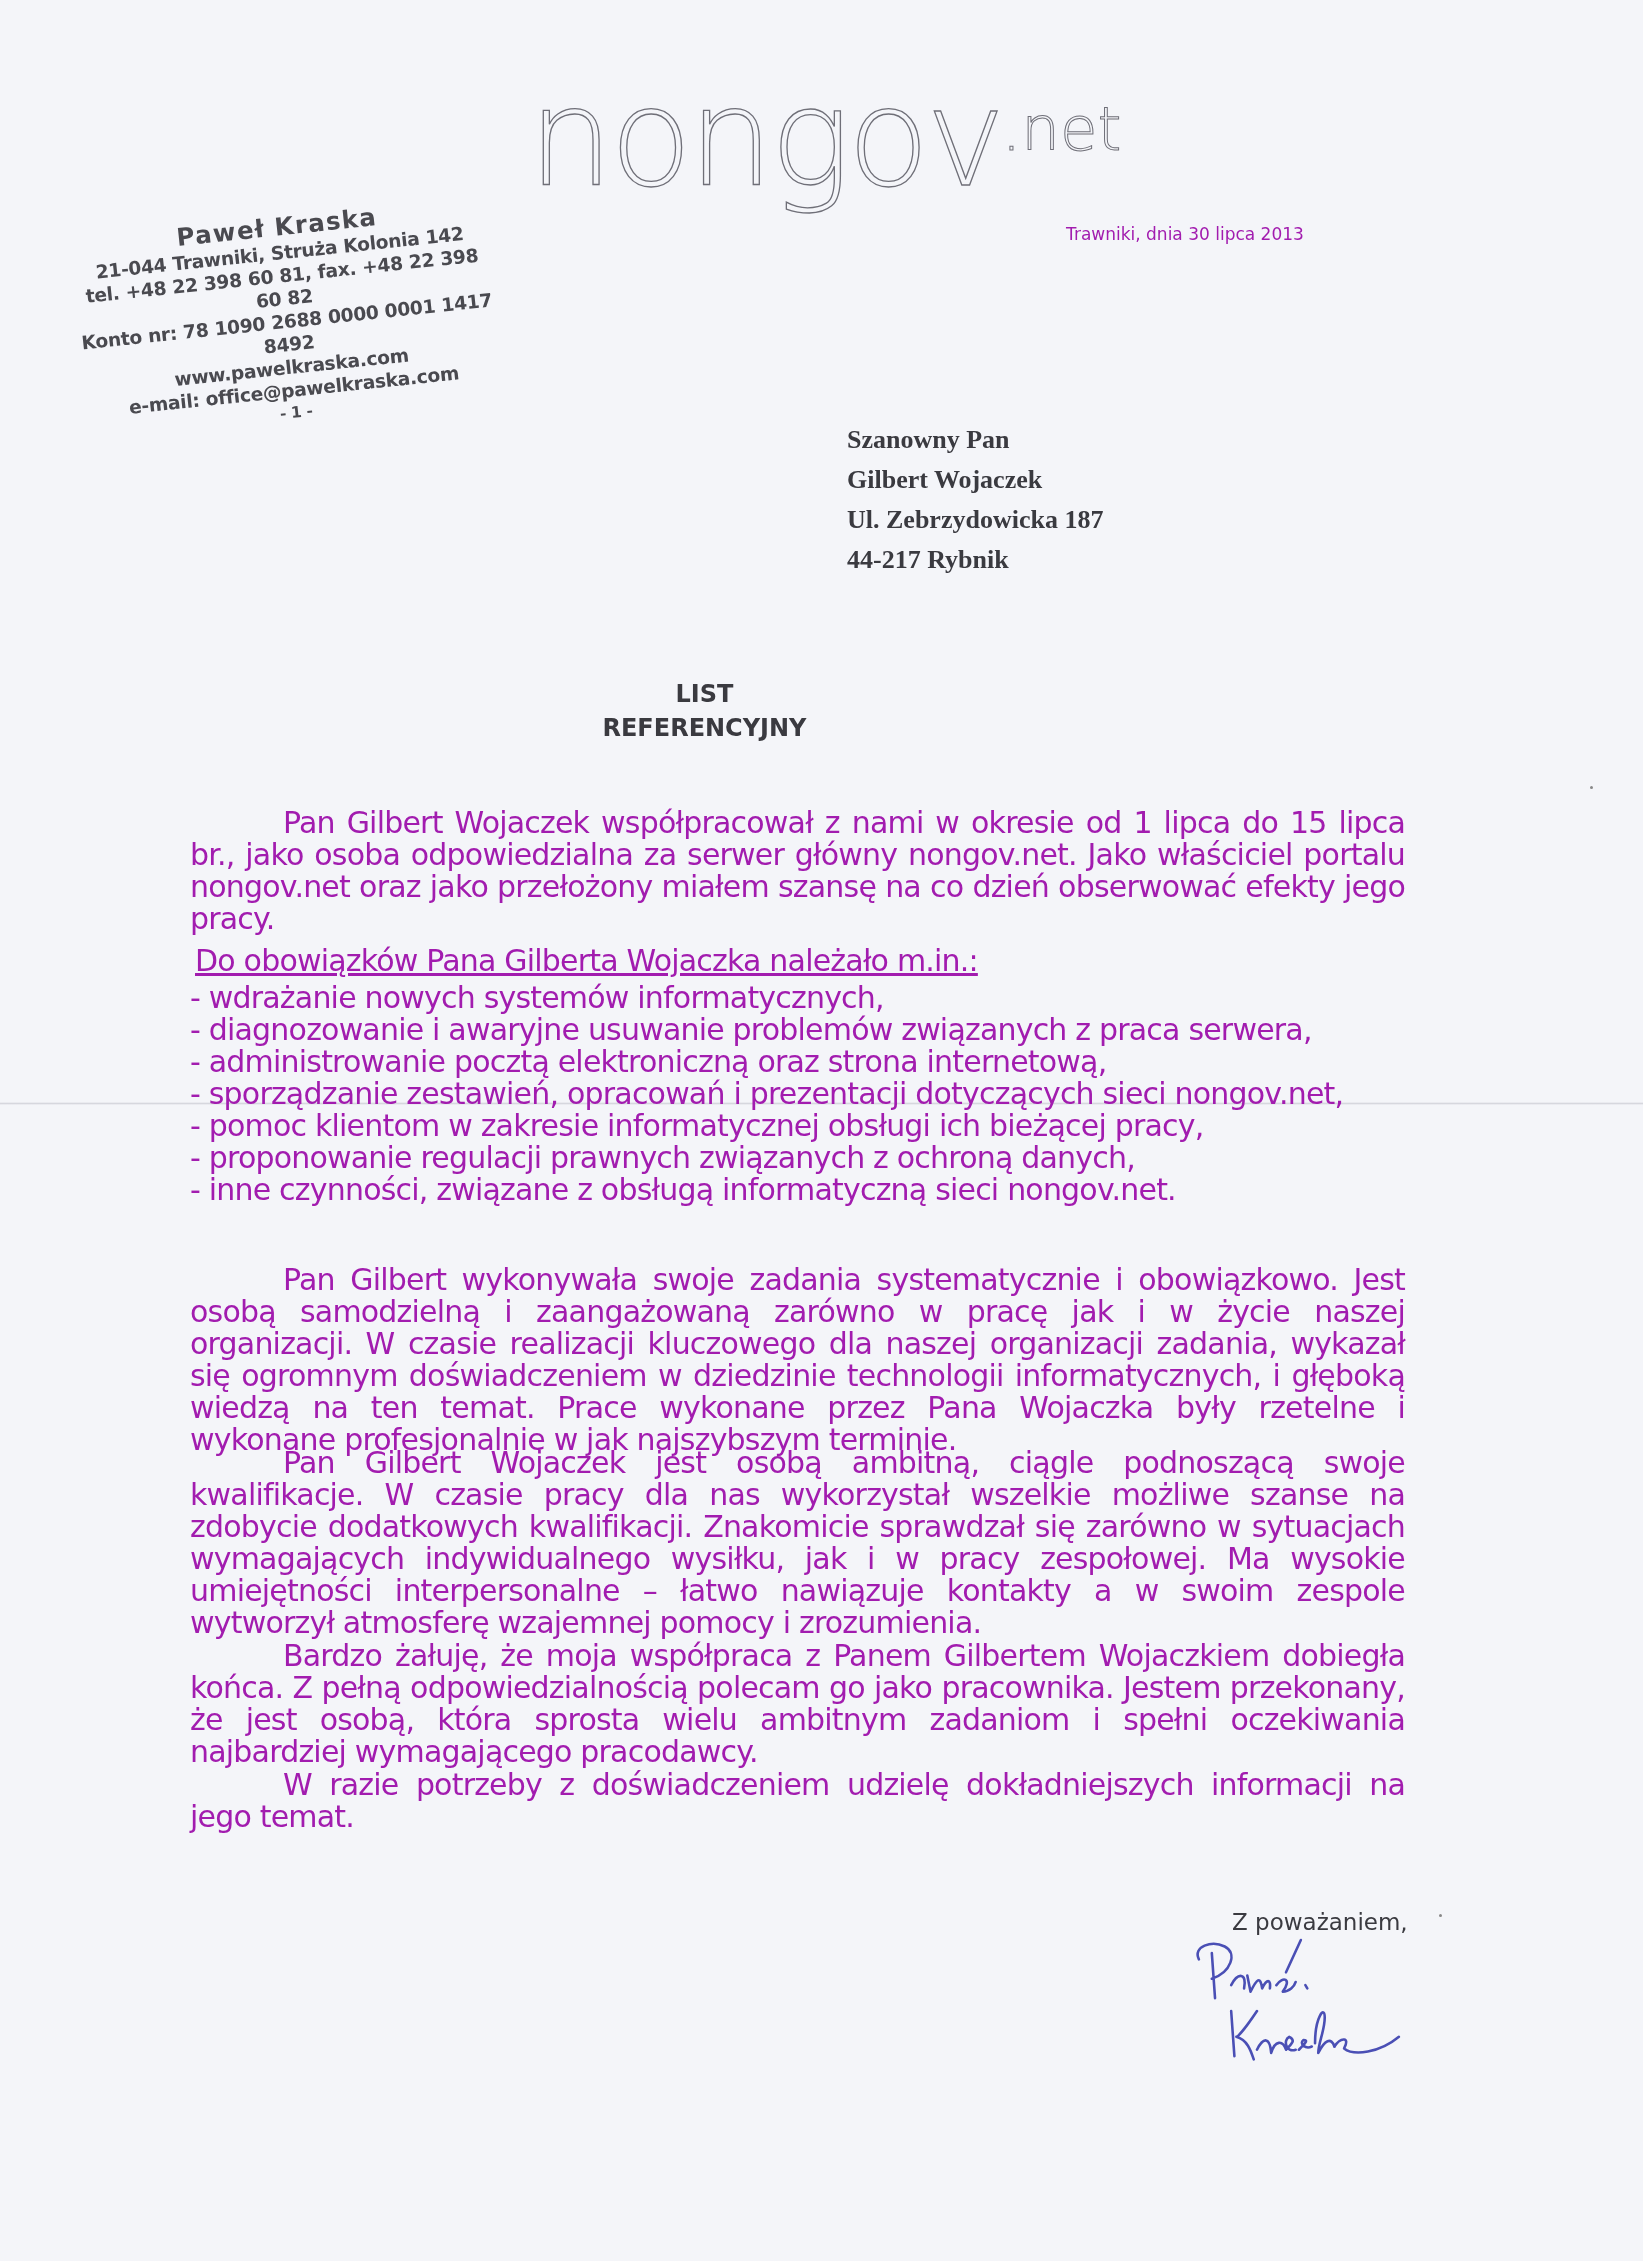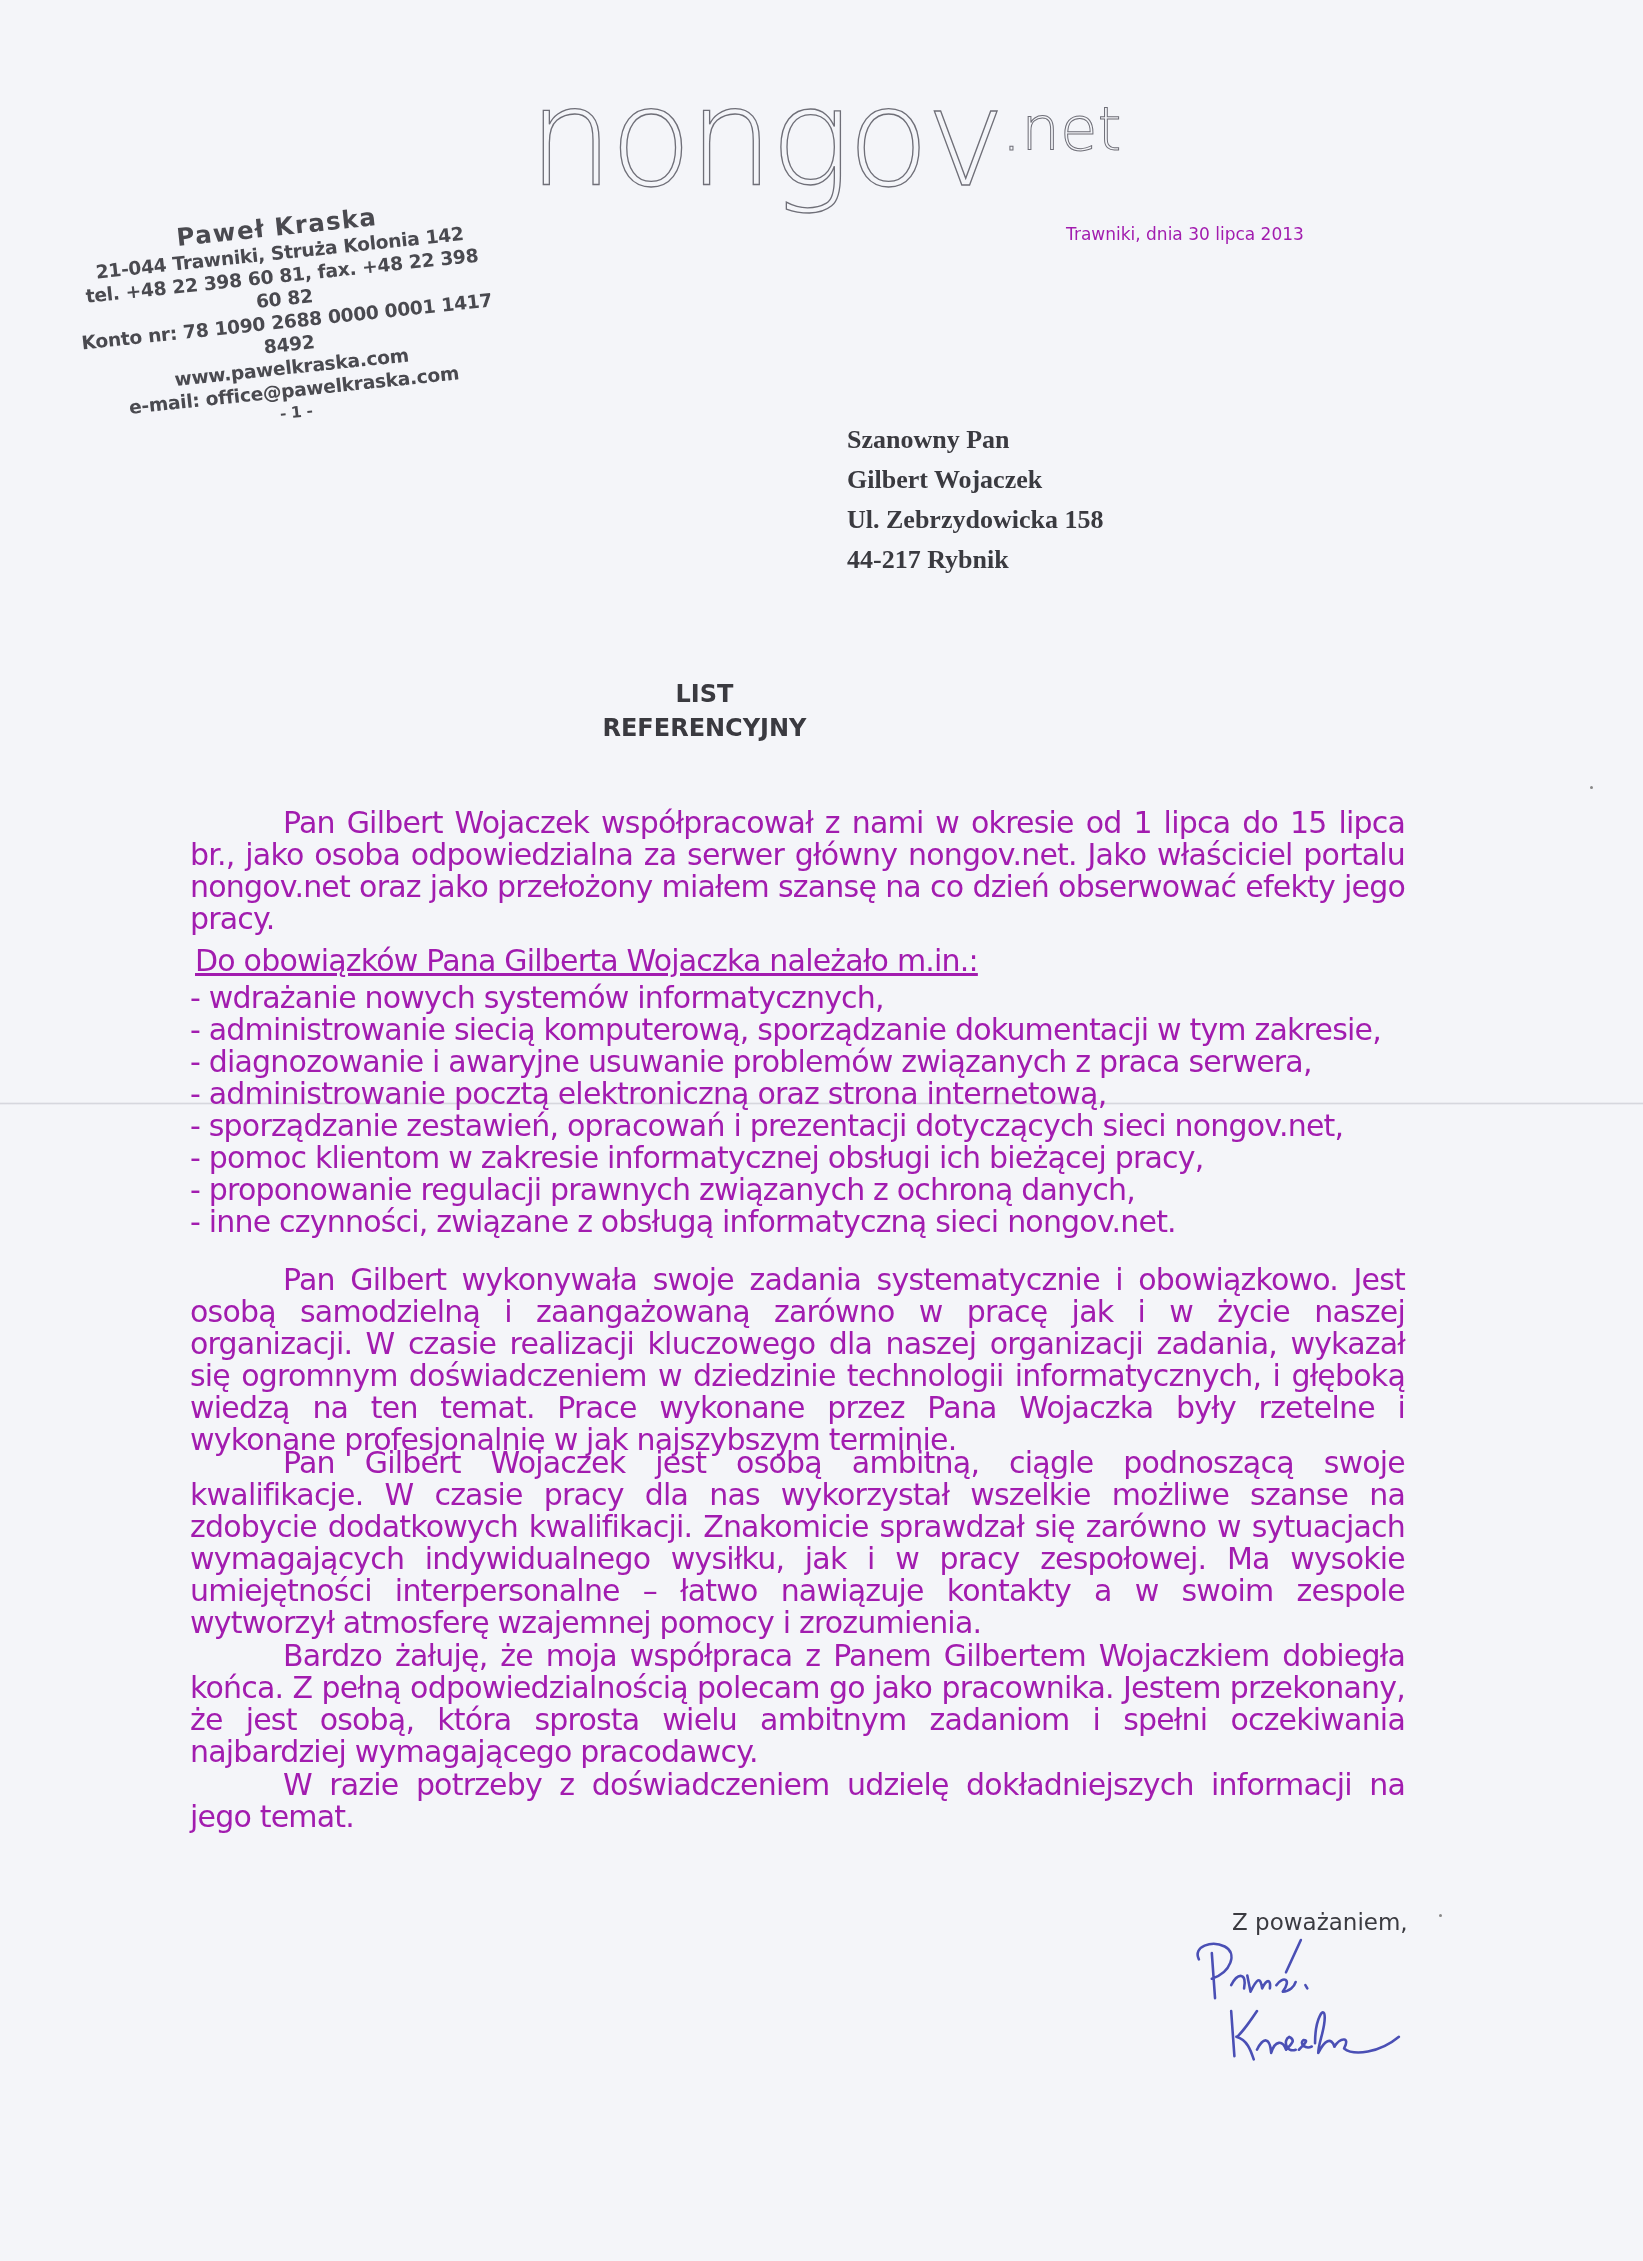--- a/index.html
+++ b/index.html
@@ -162,38 +162,37 @@
   <div>www.pawelkraska.com</div>
   <div>e-mail: office@pawelkraska.com</div>
   <div class="stamp-page">- 1 -</div>
 </div>
 
 <div class="place-date">Trawniki, dnia 30 lipca 2013</div>
 
 <div class="recipient">
   <div>Szanowny Pan</div>
   <div>Gilbert Wojaczek</div>
-  <div>Ul. Zebrzydowicka 158</div>
+  <div>Ul. Zebrzydowicka 187</div>
   <div>44-217 Rybnik</div>
 </div>
 
 <div class="title">
   <div>LIST</div>
   <div>REFERENCYJNY</div>
 </div>
 
 <div class="body-text p1">
   <p class="para">Pan Gilbert Wojaczek współpracował z nami w okresie od 1 lipca do 15 lipca br., jako osoba odpowiedzialna za serwer główny nongov.net. Jako właściciel portalu nongov.net oraz jako przełożony miałem szansę na co dzień obserwować efekty jego pracy.</p>
 </div>
 
 <div class="body-text duties">
   <p class="duties-head">Do obowiązków Pana Gilberta Wojaczka należało m.in.:</p>
   <ul>
     <li>- wdrażanie nowych systemów informatycznych,</li>
-    <li>- administrowanie siecią komputerową, sporządzanie dokumentacji w tym zakresie,</li>
     <li>- diagnozowanie i awaryjne usuwanie problemów związanych z praca serwera,</li>
     <li>- administrowanie pocztą elektroniczną oraz strona internetową,</li>
     <li>- sporządzanie zestawień, opracowań i prezentacji dotyczących sieci nongov.net,</li>
     <li>- pomoc klientom w zakresie informatycznej obsługi ich bieżącej pracy,</li>
     <li>- proponowanie regulacji prawnych związanych z ochroną danych,</li>
     <li>- inne czynności, związane z obsługą informatyczną sieci nongov.net.</li>
   </ul>
 </div>
 
 <div class="body-text p2">

